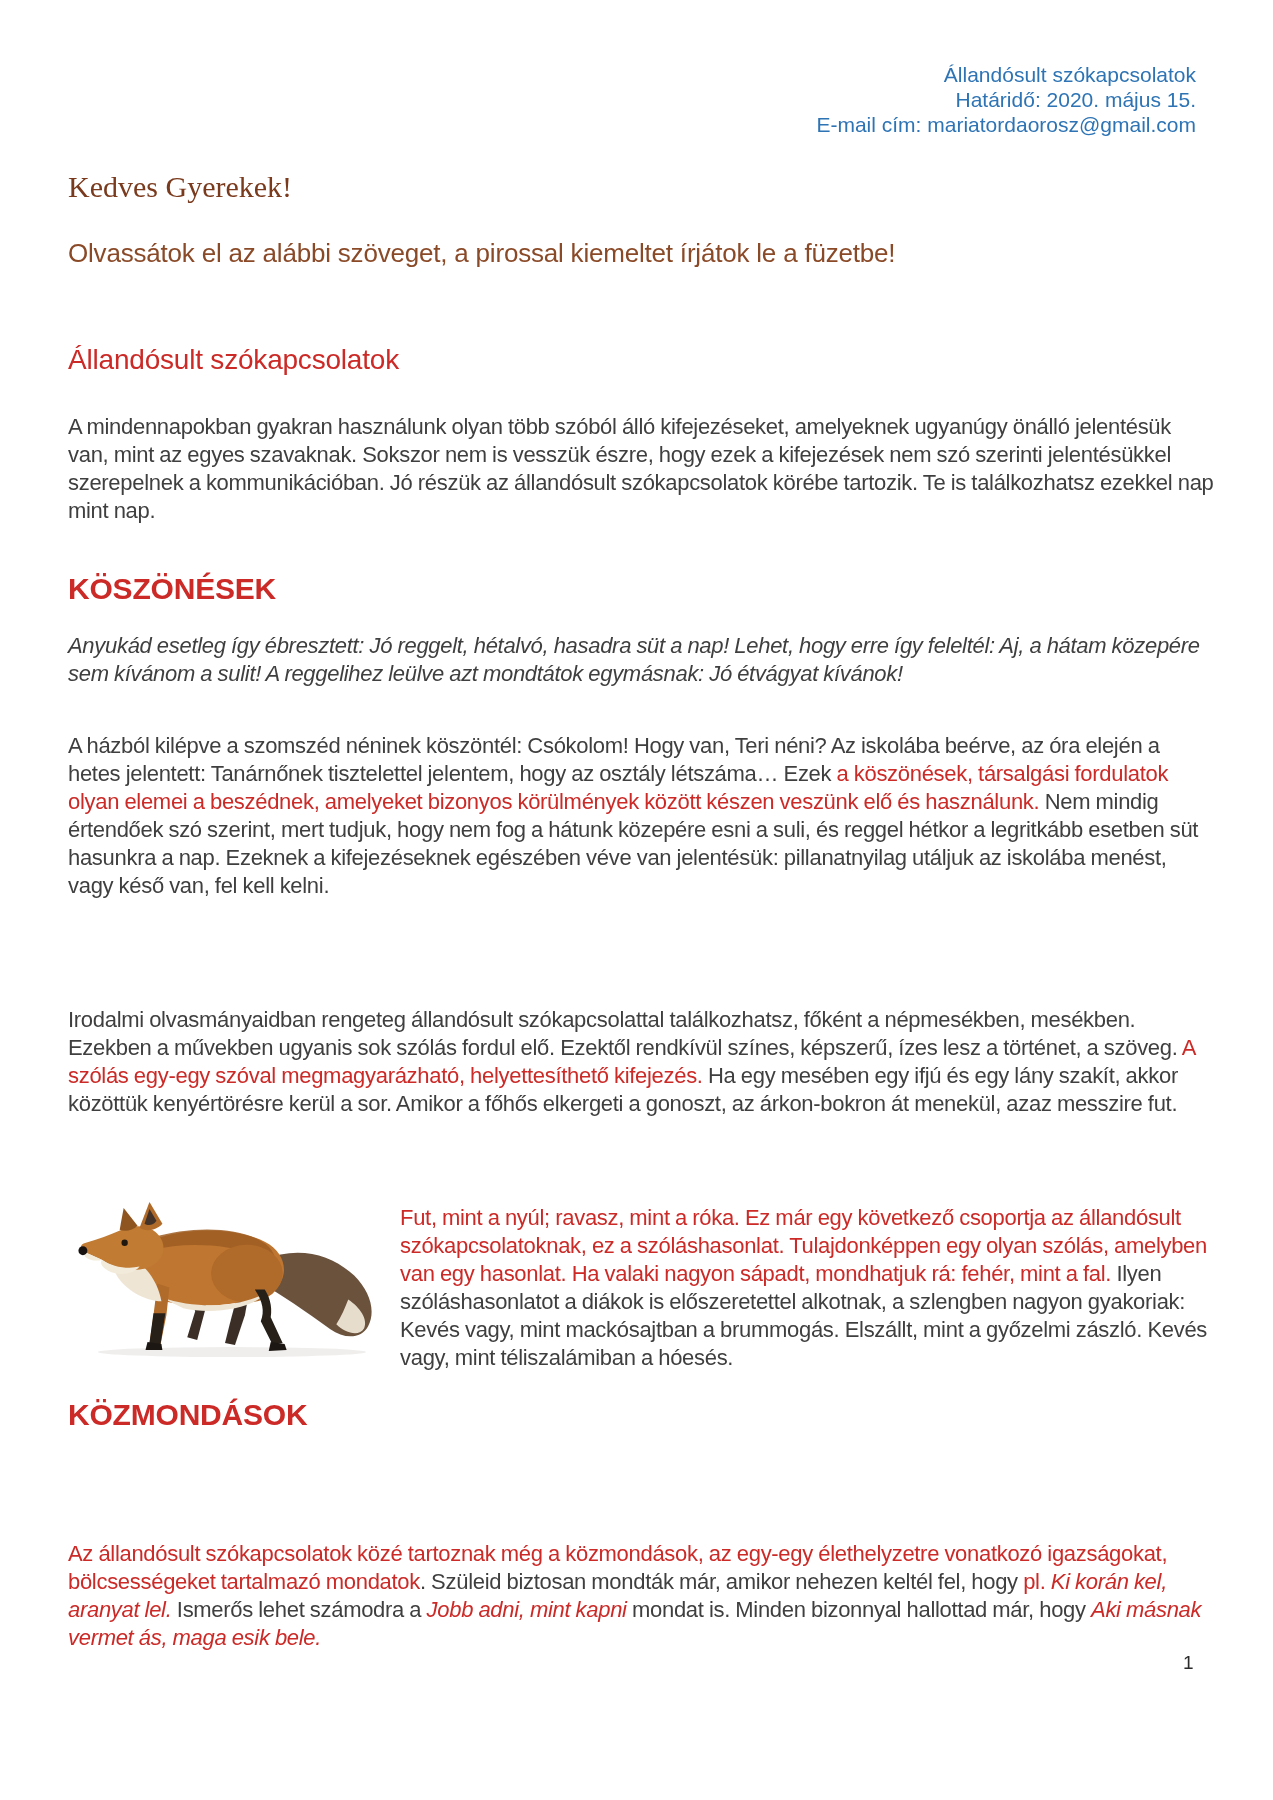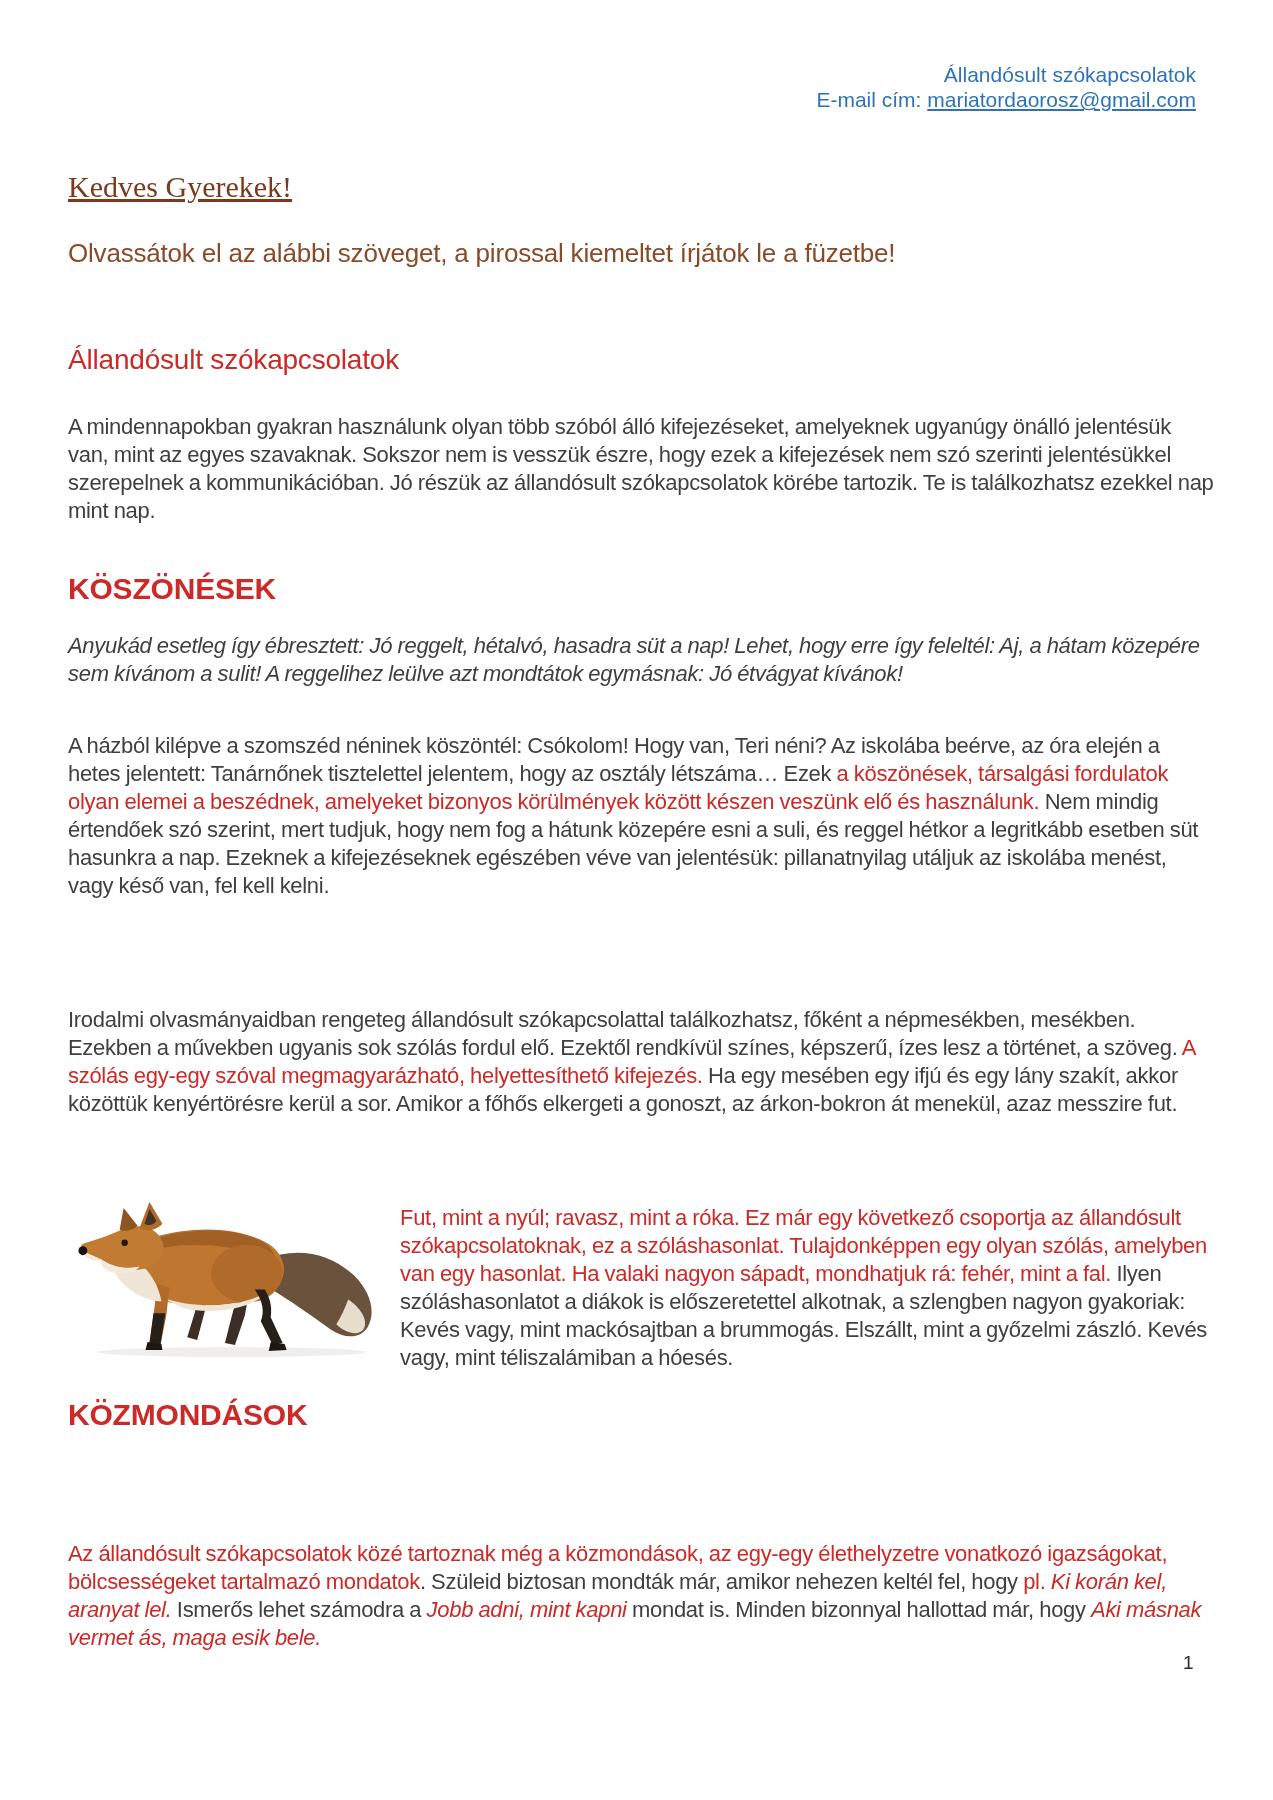--- a/index.html
+++ b/index.html
@@ -14,21 +14,20 @@
   }
   .abs{position:absolute;}
   .header{
     text-align:right;
     font-size:21px;
     line-height:25px;
     color:var(--blue,#2e74b5);
   }
   .header .email{
     color:var(--blue,#2e74b5);
-    text-decoration:underline;
     cursor:pointer;
   }
   .greeting{
     font-family:"Liberation Serif", serif;
     font-size:30px;
     color:var(--brown-serif,#7a3a1d);
   }
   .instruction{
     font-size:26px;
     letter-spacing:-0.2px;
@@ -67,24 +66,25 @@
     color:#2b2b2b;
   }
 </style>
 </head>
 <body>
 
 <div class="page">
 
   <div class="abs header" style="top:62px;right:77px;">
     <div>Állandósult szókapcsolatok</div>
+    <div>Határidő: 2020. május 15.</div>
     <div><span>E-mail cím: </span><span class="email">mariatordaorosz@gmail.com</span></div>
   </div>
 
-  <div class="abs greeting" style="top:170px;left:68px;text-decoration:underline;">Kedves Gyerekek!</div>
+  <div class="abs greeting" style="top:170px;left:68px;">Kedves Gyerekek!</div>
 
   <div class="abs instruction" style="top:238px;left:68px;">Olvassátok el az alábbi szöveget, a pirossal kiemeltet írjátok le a füzetbe!</div>
 
   <div class="abs doc-title" style="top:344px;left:68px;">Állandósult szókapcsolatok</div>
 
   <div class="abs para" style="top:413px;left:68px;">A mindennapokban gyakran használunk olyan több szóból álló kifejezéseket, amelyeknek ugyanúgy önálló jelentésük van, mint az egyes szavaknak. Sokszor nem is vesszük észre, hogy ezek a kifejezések nem szó szerinti jelentésükkel szerepelnek a kommunikációban. Jó részük az állandósult szókapcsolatok körébe tartozik. Te is találkozhatsz ezekkel nap mint nap.</div>
 
   <div class="abs h2" style="top:572px;left:68px;">KÖSZÖNÉSEK</div>
 
   <div class="abs para" style="top:632px;left:68px;font-style:italic;">Anyukád esetleg így ébresztett: Jó reggelt, hétalvó, hasadra süt a nap! Lehet, hogy erre így feleltél: Aj, a hátam közepére sem kívánom a sulit! A reggelihez leülve azt mondtátok egymásnak: Jó étvágyat kívánok!</div>

